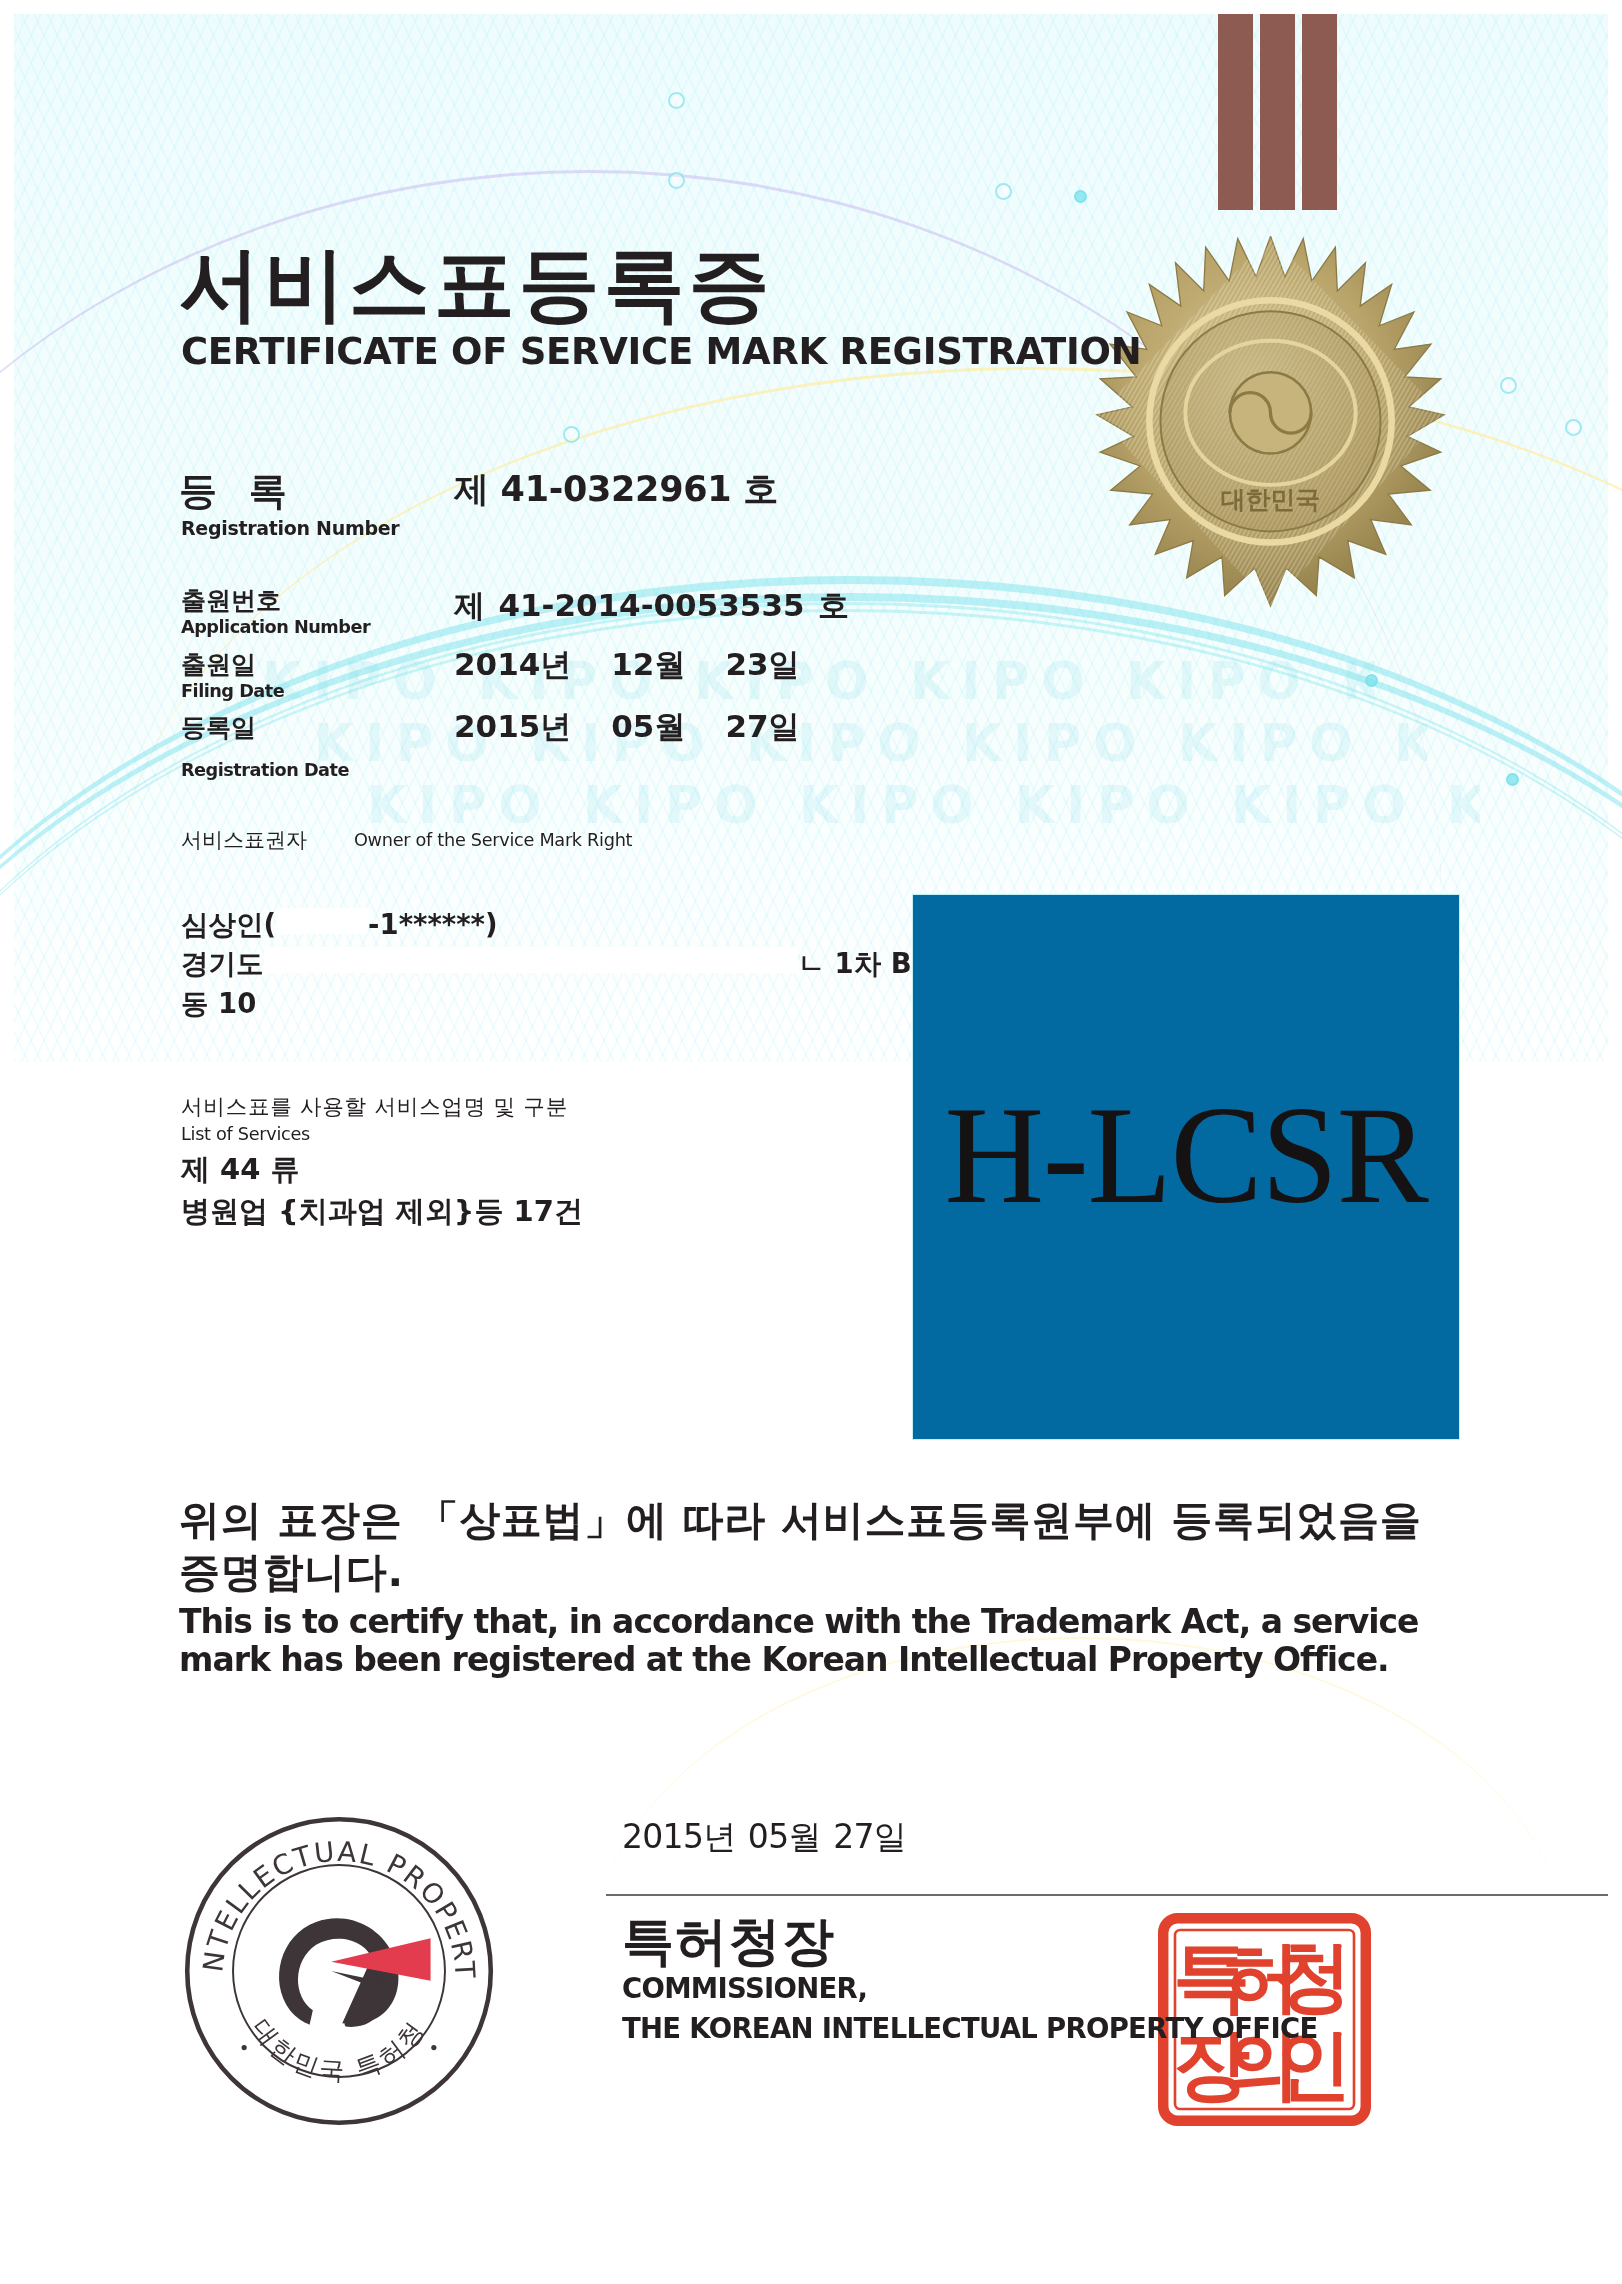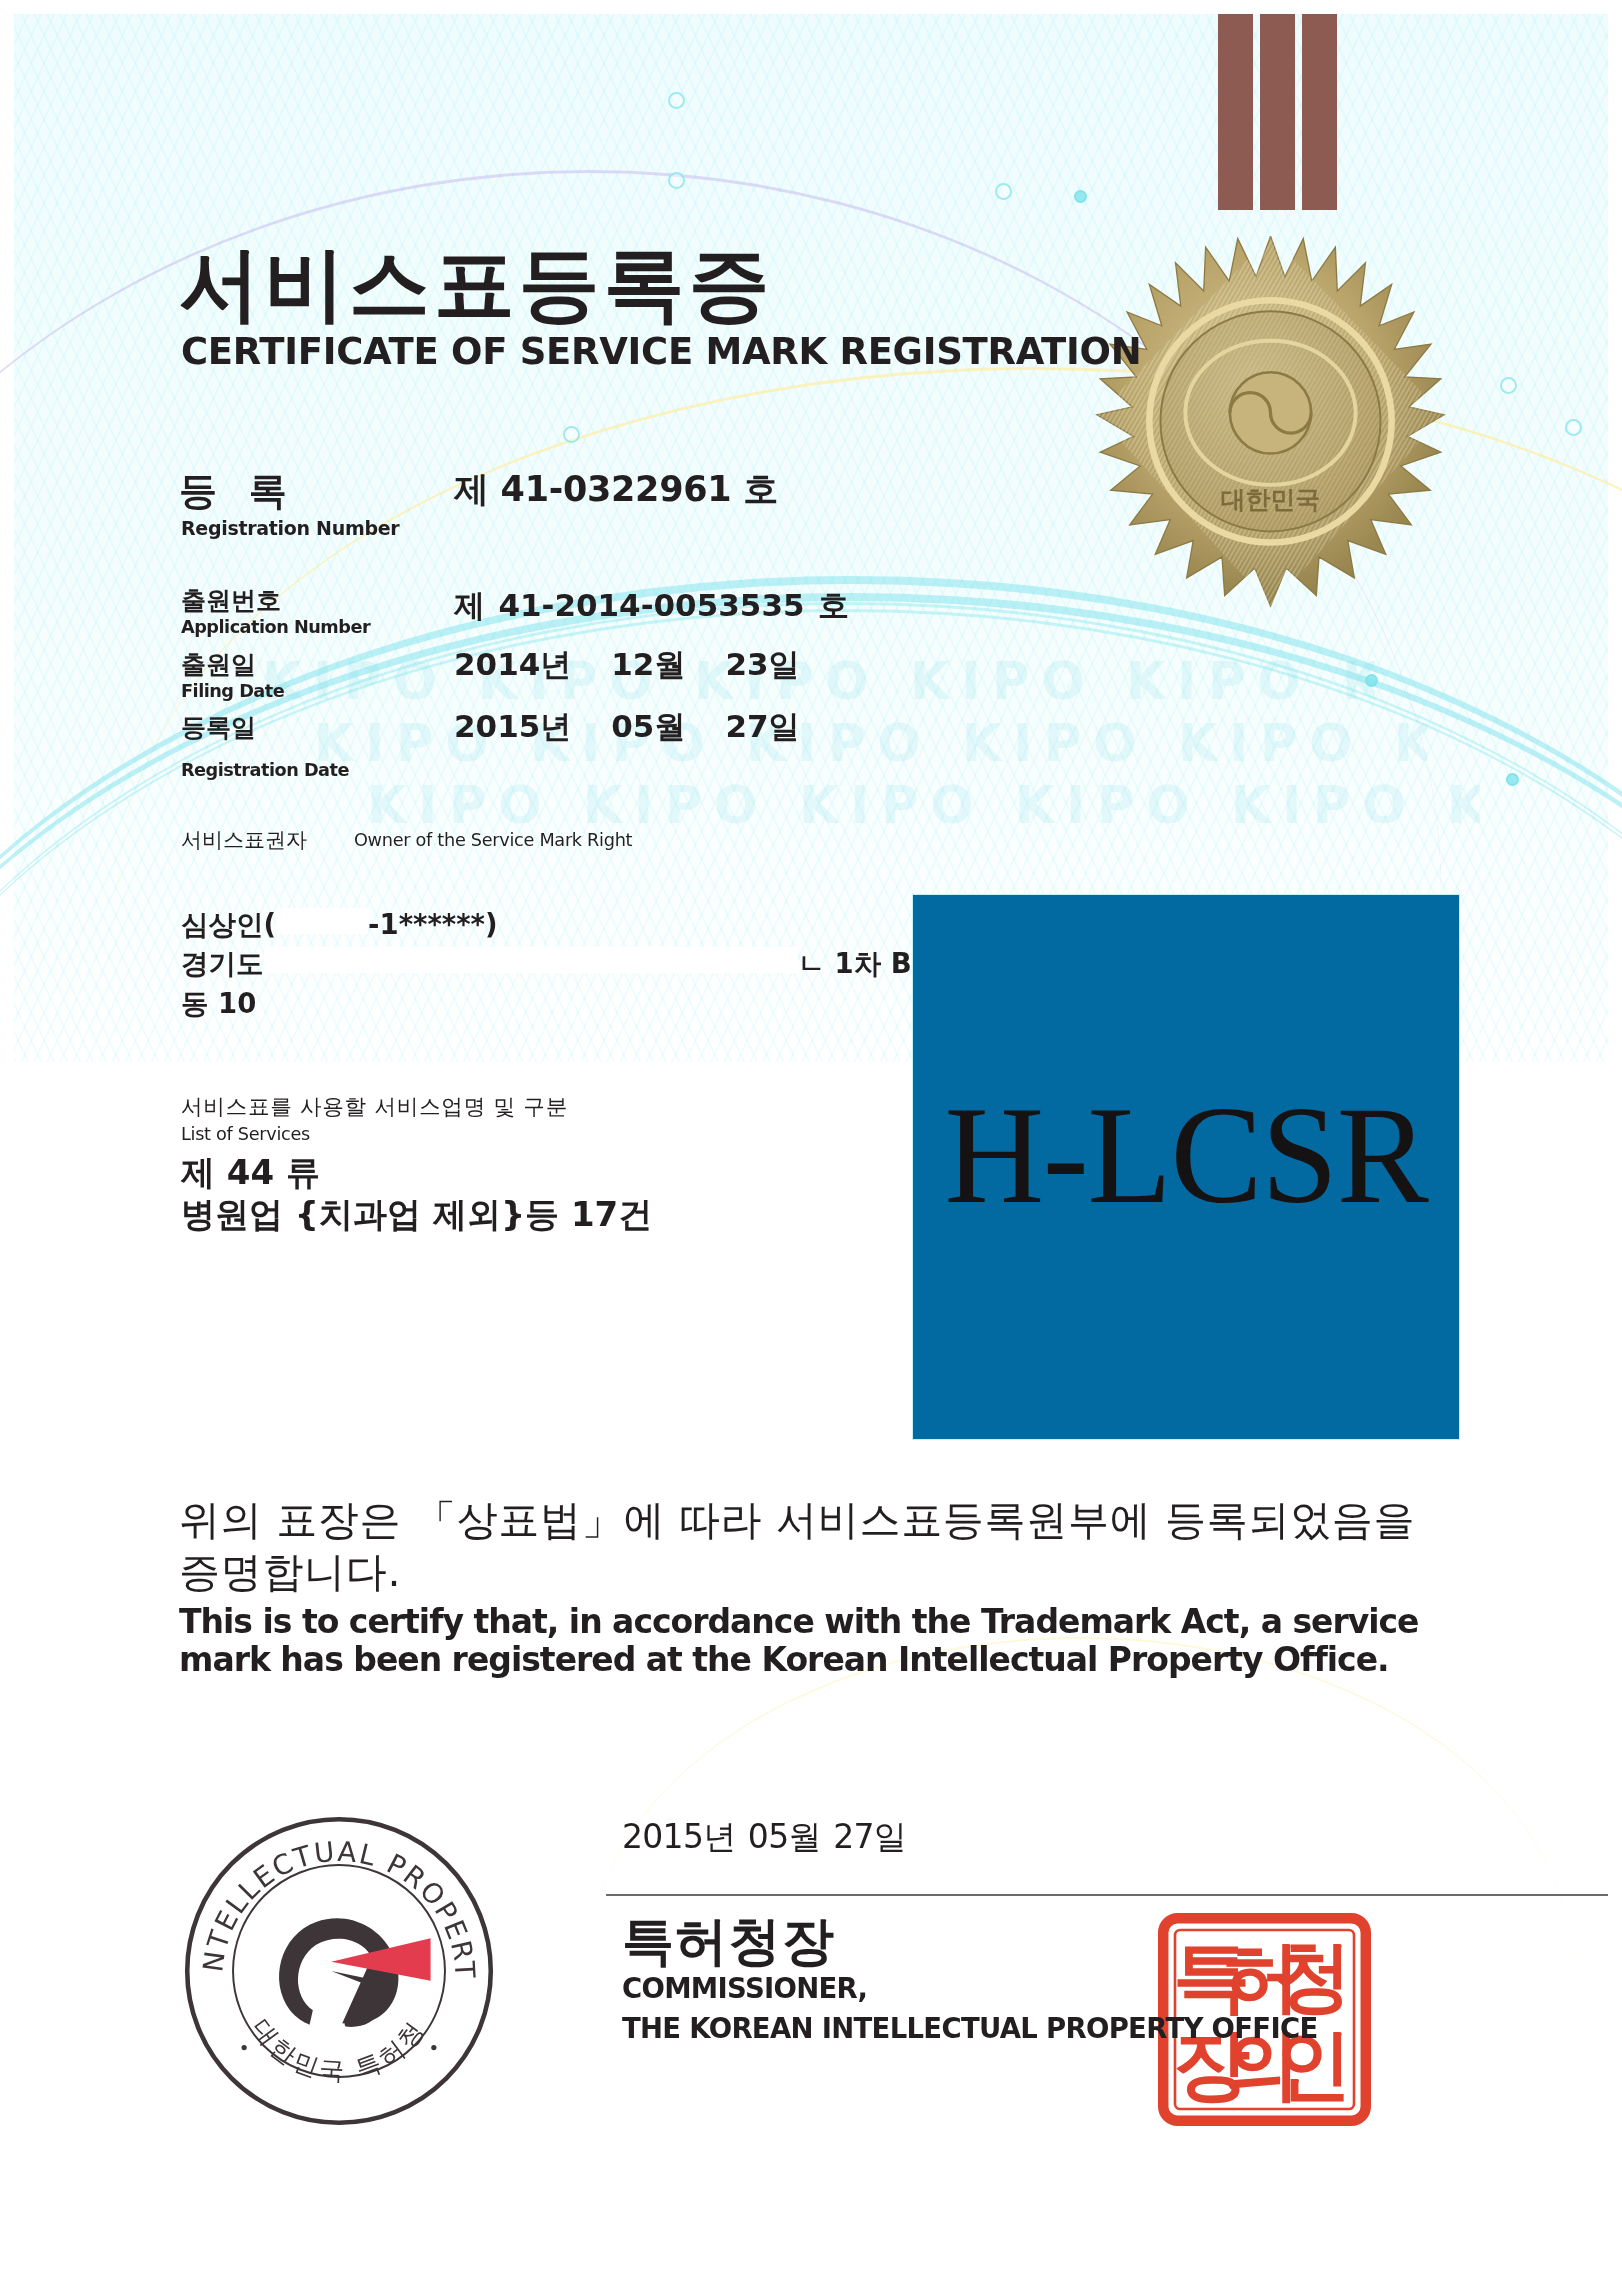--- a/index.html
+++ b/index.html
@@ -63,37 +63,37 @@
   .value-big { font-size: 35px; font-weight: bold; letter-spacing: -0.3px; }
   .value { font-size: 31px; font-weight: bold; letter-spacing: 0px; word-spacing: 9.2px; }
 
   .owner-head-ko { font-size: 21px; }
   .owner-head-en { font-size: 17.7px; letter-spacing: -0.3px; margin-left: 11px; }
   .owner-line { font-size: 27.5px; font-weight: bold; margin-top: 44px; }
   .redact { background: #ffffff; }
 
   .services-head { font-size: 21.6px; letter-spacing: 0.7px; }
   .services-en { font-size: 17.7px; letter-spacing: -0.3px; }
-  .services-line { font-size: 34px; font-weight: bold; text-align: center; }
+  .services-line { font-size: 29px; font-weight: bold; text-align: center; }
 
   
   .mark-box {
     left: 912px; top: 894px; width: 546px; height: 544px;
     border: 1.3px solid #bff1f6; background: #0369a1;
     display: flex; align-items: center; justify-content: center;
   }
   .mark-text {
     font-family: "Liberation Serif", "DejaVu Serif", serif;
     font-size: 138px; letter-spacing: -1.3px; color: #151213;
     transform: scaleY(1.02);
     margin-top: -26px;
   }
 
   
-  .cert-ko { left: 179px; top: 1494px; font-size: 41px; font-weight: normal; line-height: 52px; letter-spacing: 0.7px; width: 1244px; }
+  .cert-ko { left: 179px; top: 1494px; font-size: 41px; font-weight: bold; line-height: 52px; letter-spacing: 0.7px; width: 1244px; }
   .cert-en { left: 179px; top: 1603px; font-size: 33px; font-weight: bold; line-height: 38px; letter-spacing: -1px; width: 1283px; }
 
   
   .issue-date { left: 622px; top: 1815px; font-size: 33px; letter-spacing: -0.7px; word-spacing: 2.6px; }
   .sig-rule { left: 606px; top: 1894px; width: 1002px; height: 2px; background: #6d6a6b; }
   .commissioner-ko { left: 622px; top: 1907px; font-size: 52px; font-weight: bold; letter-spacing: 1.3px; }
   .commissioner-en1 { left: 622px; top: 1972px; font-size: 27.5px; font-weight: bold; letter-spacing: -0.7px; }
   .commissioner-en2 { left: 622px; top: 2012px; font-size: 27.5px; font-weight: bold; letter-spacing: -0.7px; z-index: 3; }
 
   .kipo-emblem { left: 182px; top: 1814px; width: 314px; height: 314px; }

